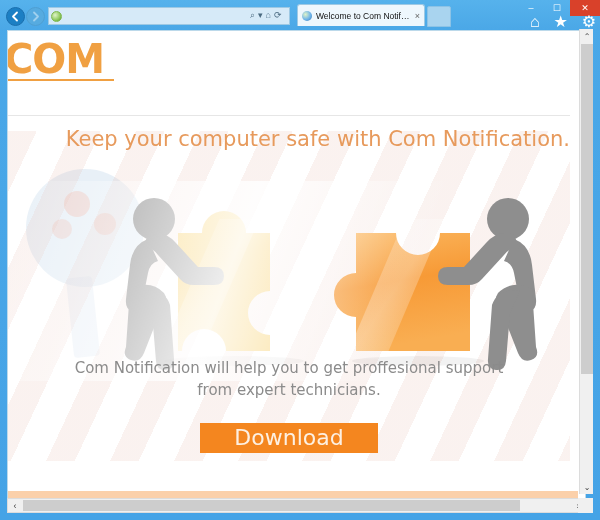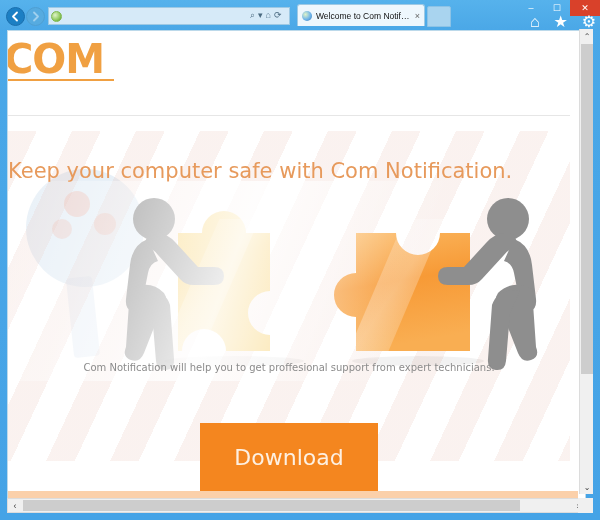--- a/index.html
+++ b/index.html
@@ -125,39 +125,38 @@
   }
   .logo .rule{
     width:108px;height:2px;background:#f0a042;margin:2px 0 2px 2px;
   }
   .logo .notif{
     font-family:"Liberation Sans", sans-serif;
     font-size:15px;color:#3c3c3c;letter-spacing:.5px;margin-left:2px;
   }
   
   .headline{
-    position:absolute;left:0;top:96px;width:562px;text-align:left;
+    position:absolute;left:0;top:96px;width:562px;text-align:right;
     font-size:21px;color:#e79a5c;font-weight:normal;
     font-family:"DejaVu Sans", sans-serif;
-    margin-top:32px;
   }
   
   .hero{position:absolute;left:0;top:140px;width:562px;height:200px;}
   .hero svg{display:block;}
   
   .body-copy{
     position:absolute;left:60px;top:326px;width:442px;text-align:center;
-    font-size:10px;color:#8b8b8b;line-height:22px;
+    font-size:15px;color:#8b8b8b;line-height:22px;
     font-family:"DejaVu Sans", sans-serif;
   }
   
   .dl-wrap{position:absolute;left:0;top:392px;width:562px;text-align:center;}
   .dl-btn{
     display:inline-block;background:#f4861f;color:#fdf0e2;
-    font-size:22px;padding:24px 34px;border:none;cursor:pointer;
+    font-size:22px;padding:4px 34px;border:none;cursor:pointer;
     font-family:"DejaVu Sans", sans-serif;line-height:1;
   }
   
   .vscroll{
     position:absolute;right:7px;top:29px;width:14px;height:465px;
     background:#f0f0f0;border-left:1px solid #dcdcdc;box-sizing:border-box;
   }
   .vscroll .arrow{
     position:absolute;left:0;width:14px;height:14px;color:#3d3d3d;
     font-size:8px;display:flex;align-items:center;justify-content:center;

